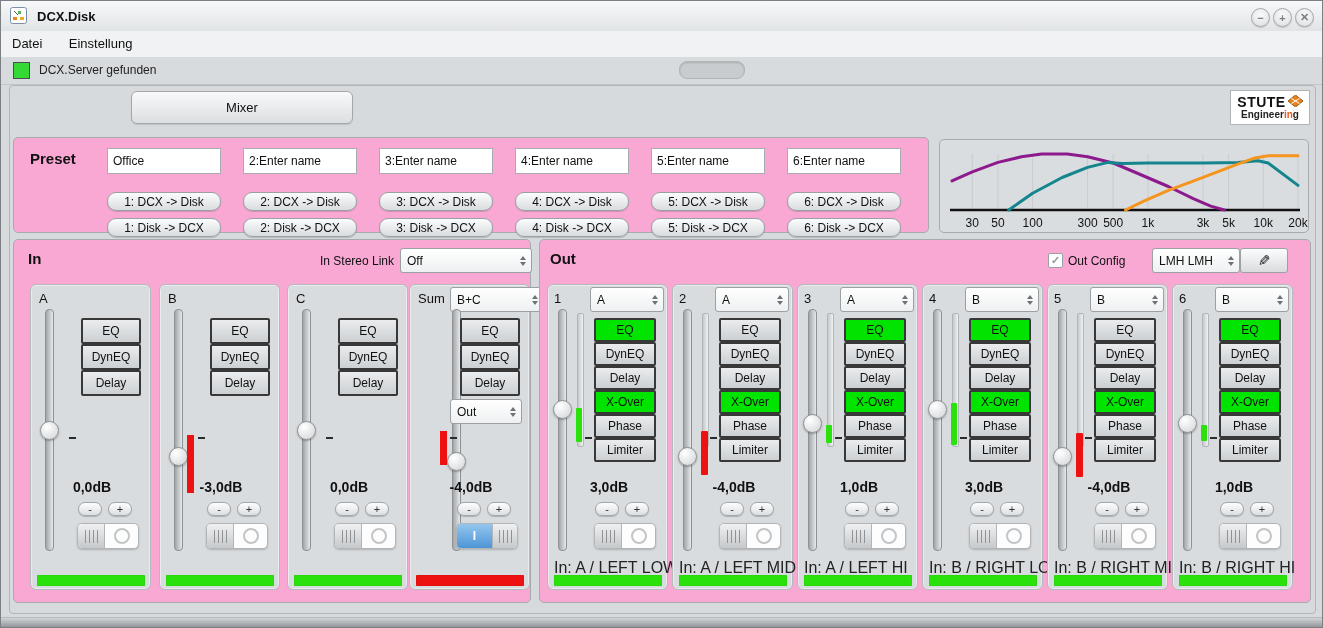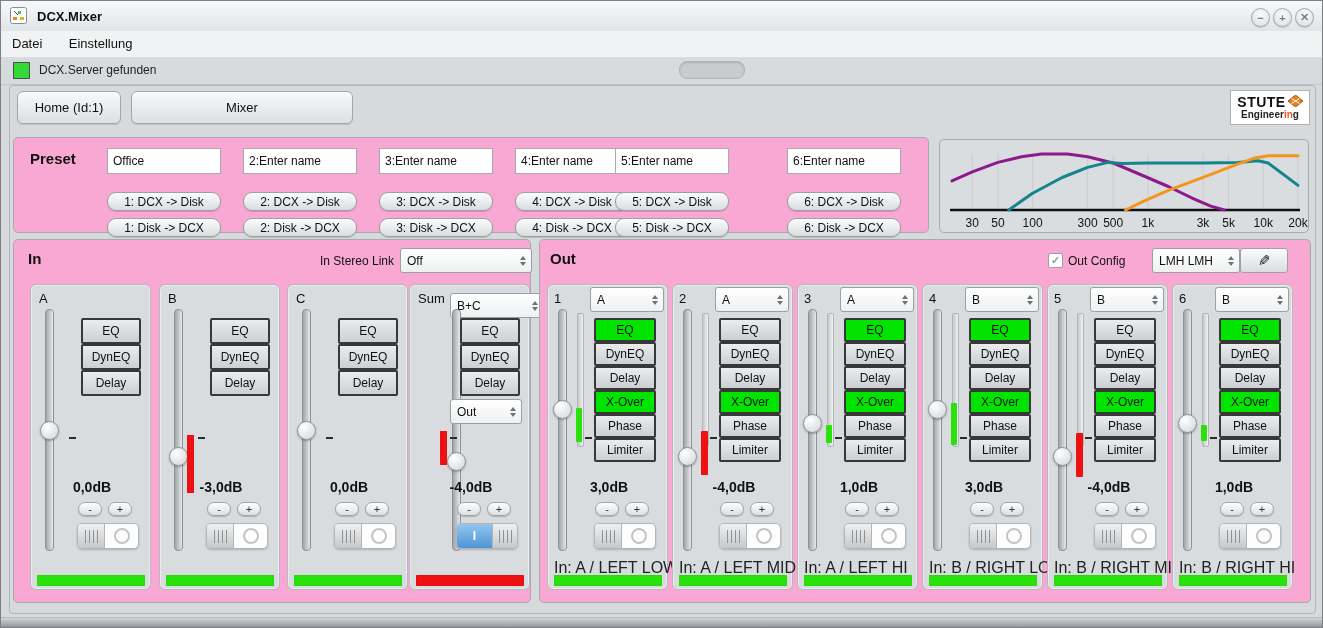--- a/index.html
+++ b/index.html
@@ -95,40 +95,39 @@
   <div class="titlebar">
     <span class="picon">
       <svg width="17" height="17">
           <rect x="0.5" y="0.5" width="16" height="16" rx="2" fill="#ffffff" stroke="#7a8ea8"></rect>
           <rect x="3" y="10" width="4" height="3" fill="#e8891e"></rect>
           <rect x="8" y="4" width="3" height="3" fill="#58b558"></rect>
           <rect x="10" y="10" width="4" height="3" fill="#e8b01e"></rect>
           <path d="M4 4 L8 8" stroke="#555"></path>
         </svg>
     </span>
-    <span class="apptitle">DCX.Mixer</span>
+    <span class="apptitle">DCX.Disk</span>
     <span class="wbtn" style="right:52px">−</span>
     <span class="wbtn" style="right:30px">+</span>
     <span class="wbtn" style="right:8px">✕</span>
   </div>
 
   <div class="menubar">
     <span class="menuitem">Datei</span>
     <span class="menuitem">Einstellung</span>
   </div>
 
   <div class="statusbar">
     <span class="led" style="background: rgb(53, 217, 53);"></span>
     <span class="statustext">DCX.Server gefunden</span>
     <span class="statuspill"></span>
   </div>
 
   <div class="content-frame"></div>
 
-  <div class="tab" style="left:16px;width:104px">Home (Id:1)</div>
   <div class="tab" style="left:130px;width:222px">Mixer</div>
 
   <div class="logo">
     <span class="logo-top">
       <span>STUTE</span>
       <span>
         <svg width="15" height="12">
             <polygon points="7.5,0 15,6 7.5,12 0,6" fill="#e8831e" stroke="#9a5a10"></polygon>
             <line x1="3.5" y1="3.5" x2="11.5" y2="8.5" stroke="#fff"></line>
             <line x1="3.5" y1="8.5" x2="11.5" y2="3.5" stroke="#fff"></line>
@@ -154,21 +153,21 @@
         <div class="pslot" style="left: 365px;">
           <input class="pname" value="3:Enter name" style="">
           <div class="pbtn" style="top:44px">3: DCX -&gt; Disk</div>
           <div class="pbtn" style="top:70px">3: Disk -&gt; DCX</div>
         </div>
         <div class="pslot" style="left: 501px;">
           <input class="pname" value="4:Enter name" style="">
           <div class="pbtn" style="top:44px">4: DCX -&gt; Disk</div>
           <div class="pbtn" style="top:70px">4: Disk -&gt; DCX</div>
         </div>
-        <div class="pslot" style="left: 601px;">
+        <div class="pslot" style="left: 637px;">
           <input class="pname" value="5:Enter name" style="">
           <div class="pbtn" style="top:44px">5: DCX -&gt; Disk</div>
           <div class="pbtn" style="top:70px">5: Disk -&gt; DCX</div>
         </div>
         <div class="pslot" style="left: 773px;">
           <input class="pname" value="6:Enter name" style="">
           <div class="pbtn" style="top:44px">6: DCX -&gt; Disk</div>
           <div class="pbtn" style="top:70px">6: Disk -&gt; DCX</div>
         </div>
       </div>
@@ -273,21 +272,21 @@
               <i class="griplines"></i>
             </div>
             <div class="tcirc">
               <i class="ring"></i>
             </div>
           </div>
           <div class="meter" style="background:#2ae10c"></div>
         </div>
         <div class="strip" style="left: 395px;">
           <div class="chlabel">Sum</div>
-          <div class="dropdown" style="left:40px;top:8px;width:94px">
+          <div class="dropdown" style="left:40px;top:2px;width:94px">
             <span>B+C</span>
             <span class="ddarrows">
               <i class="aup"></i>
               <i class="adn"></i>
             </span>
           </div>
           <div class="vtrack" style="left:42px"></div>
           <div class="vthumb" style="left:37px;top:167px"></div>
           <div class="clipbar" style="left:30px;top:146px;height:34px;background:#ee1111"></div>
           <div class="zdash" style="left:40px"></div>

